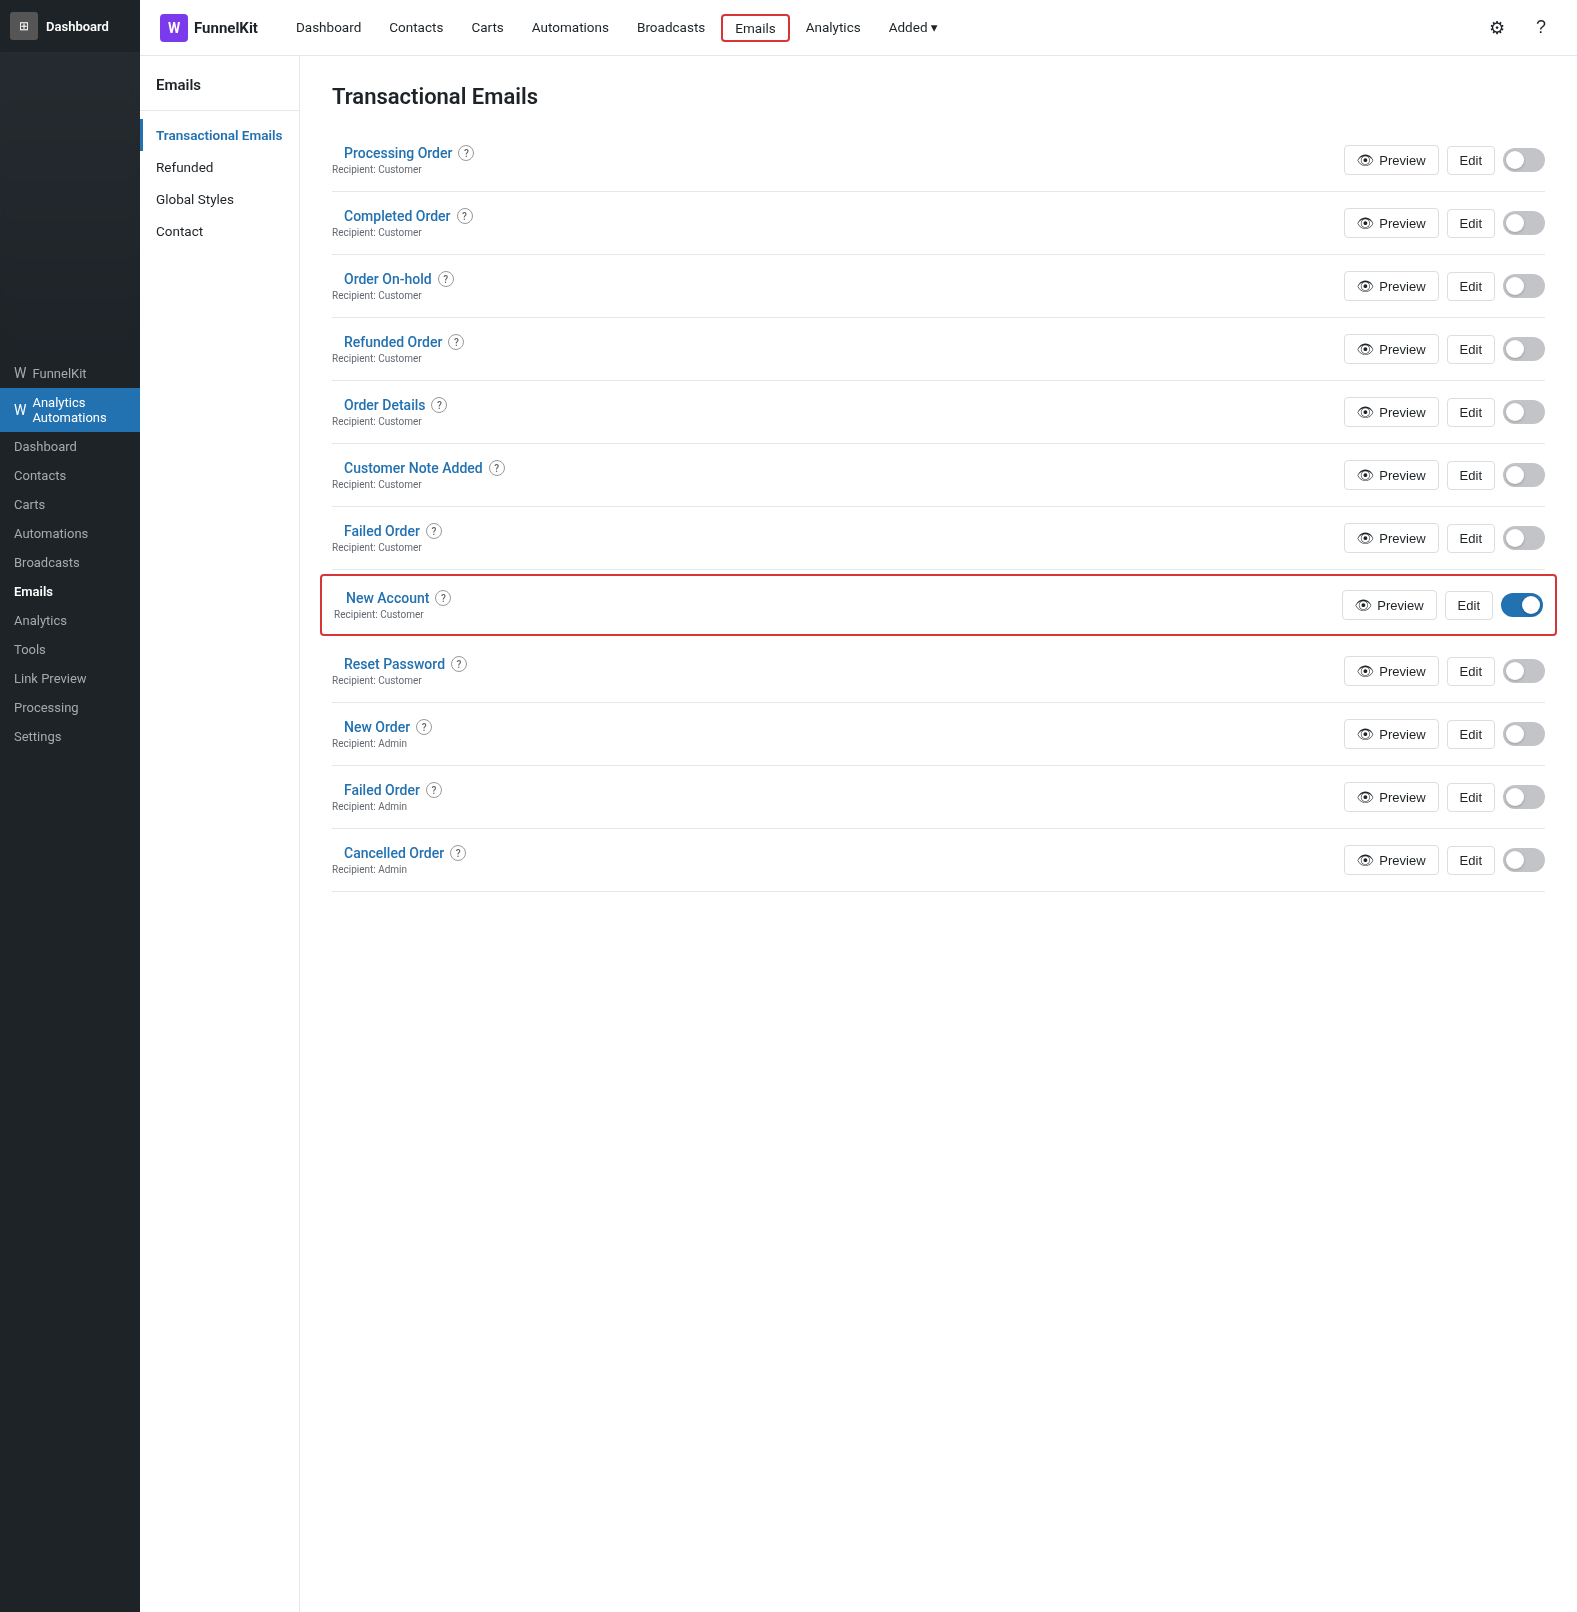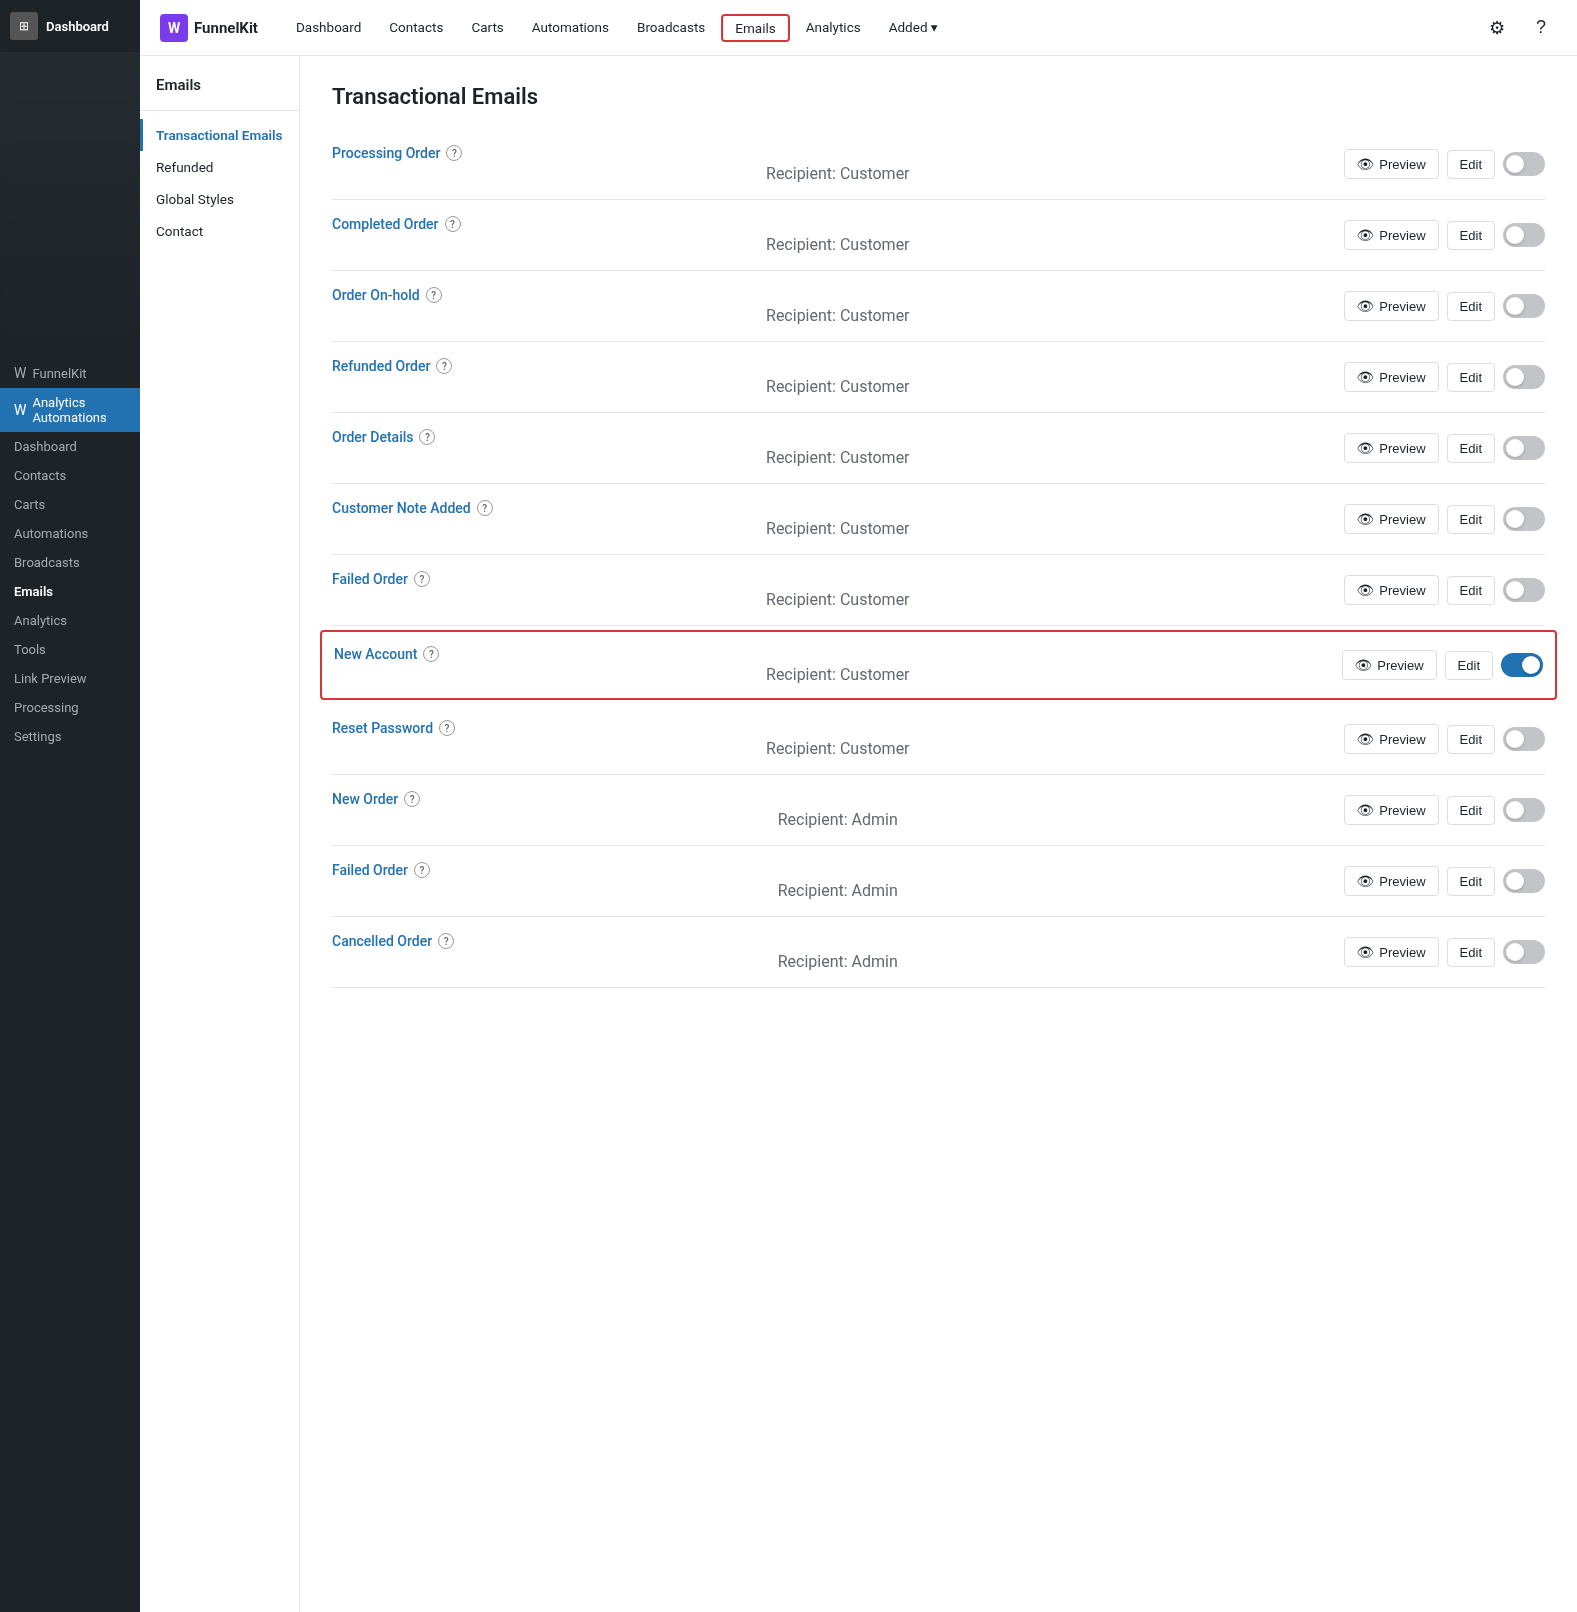--- a/index.html
+++ b/index.html
@@ -204,26 +204,26 @@
     }
     .email-row-info { flex: 1; }
     .email-row-title {
       font-size: 14px;
       color: #2271b1;
       font-weight: 500;
       display: flex;
       align-items: center;
       gap: 6px;
       cursor: pointer;
+      margin-left: 12px;
     }
     .email-row-subtitle {
-      font-size: 16px;
+      font-size: 10px;
       color: #646970;
       margin-top: 3px;
-      text-align: center;
     }
     .help-icon {
       width: 16px; height: 16px;
       border: 1px solid #999;
       border-radius: 50%;
       display: inline-flex;
       align-items: center;
       justify-content: center;
       font-size: 10px;
       color: #666;

